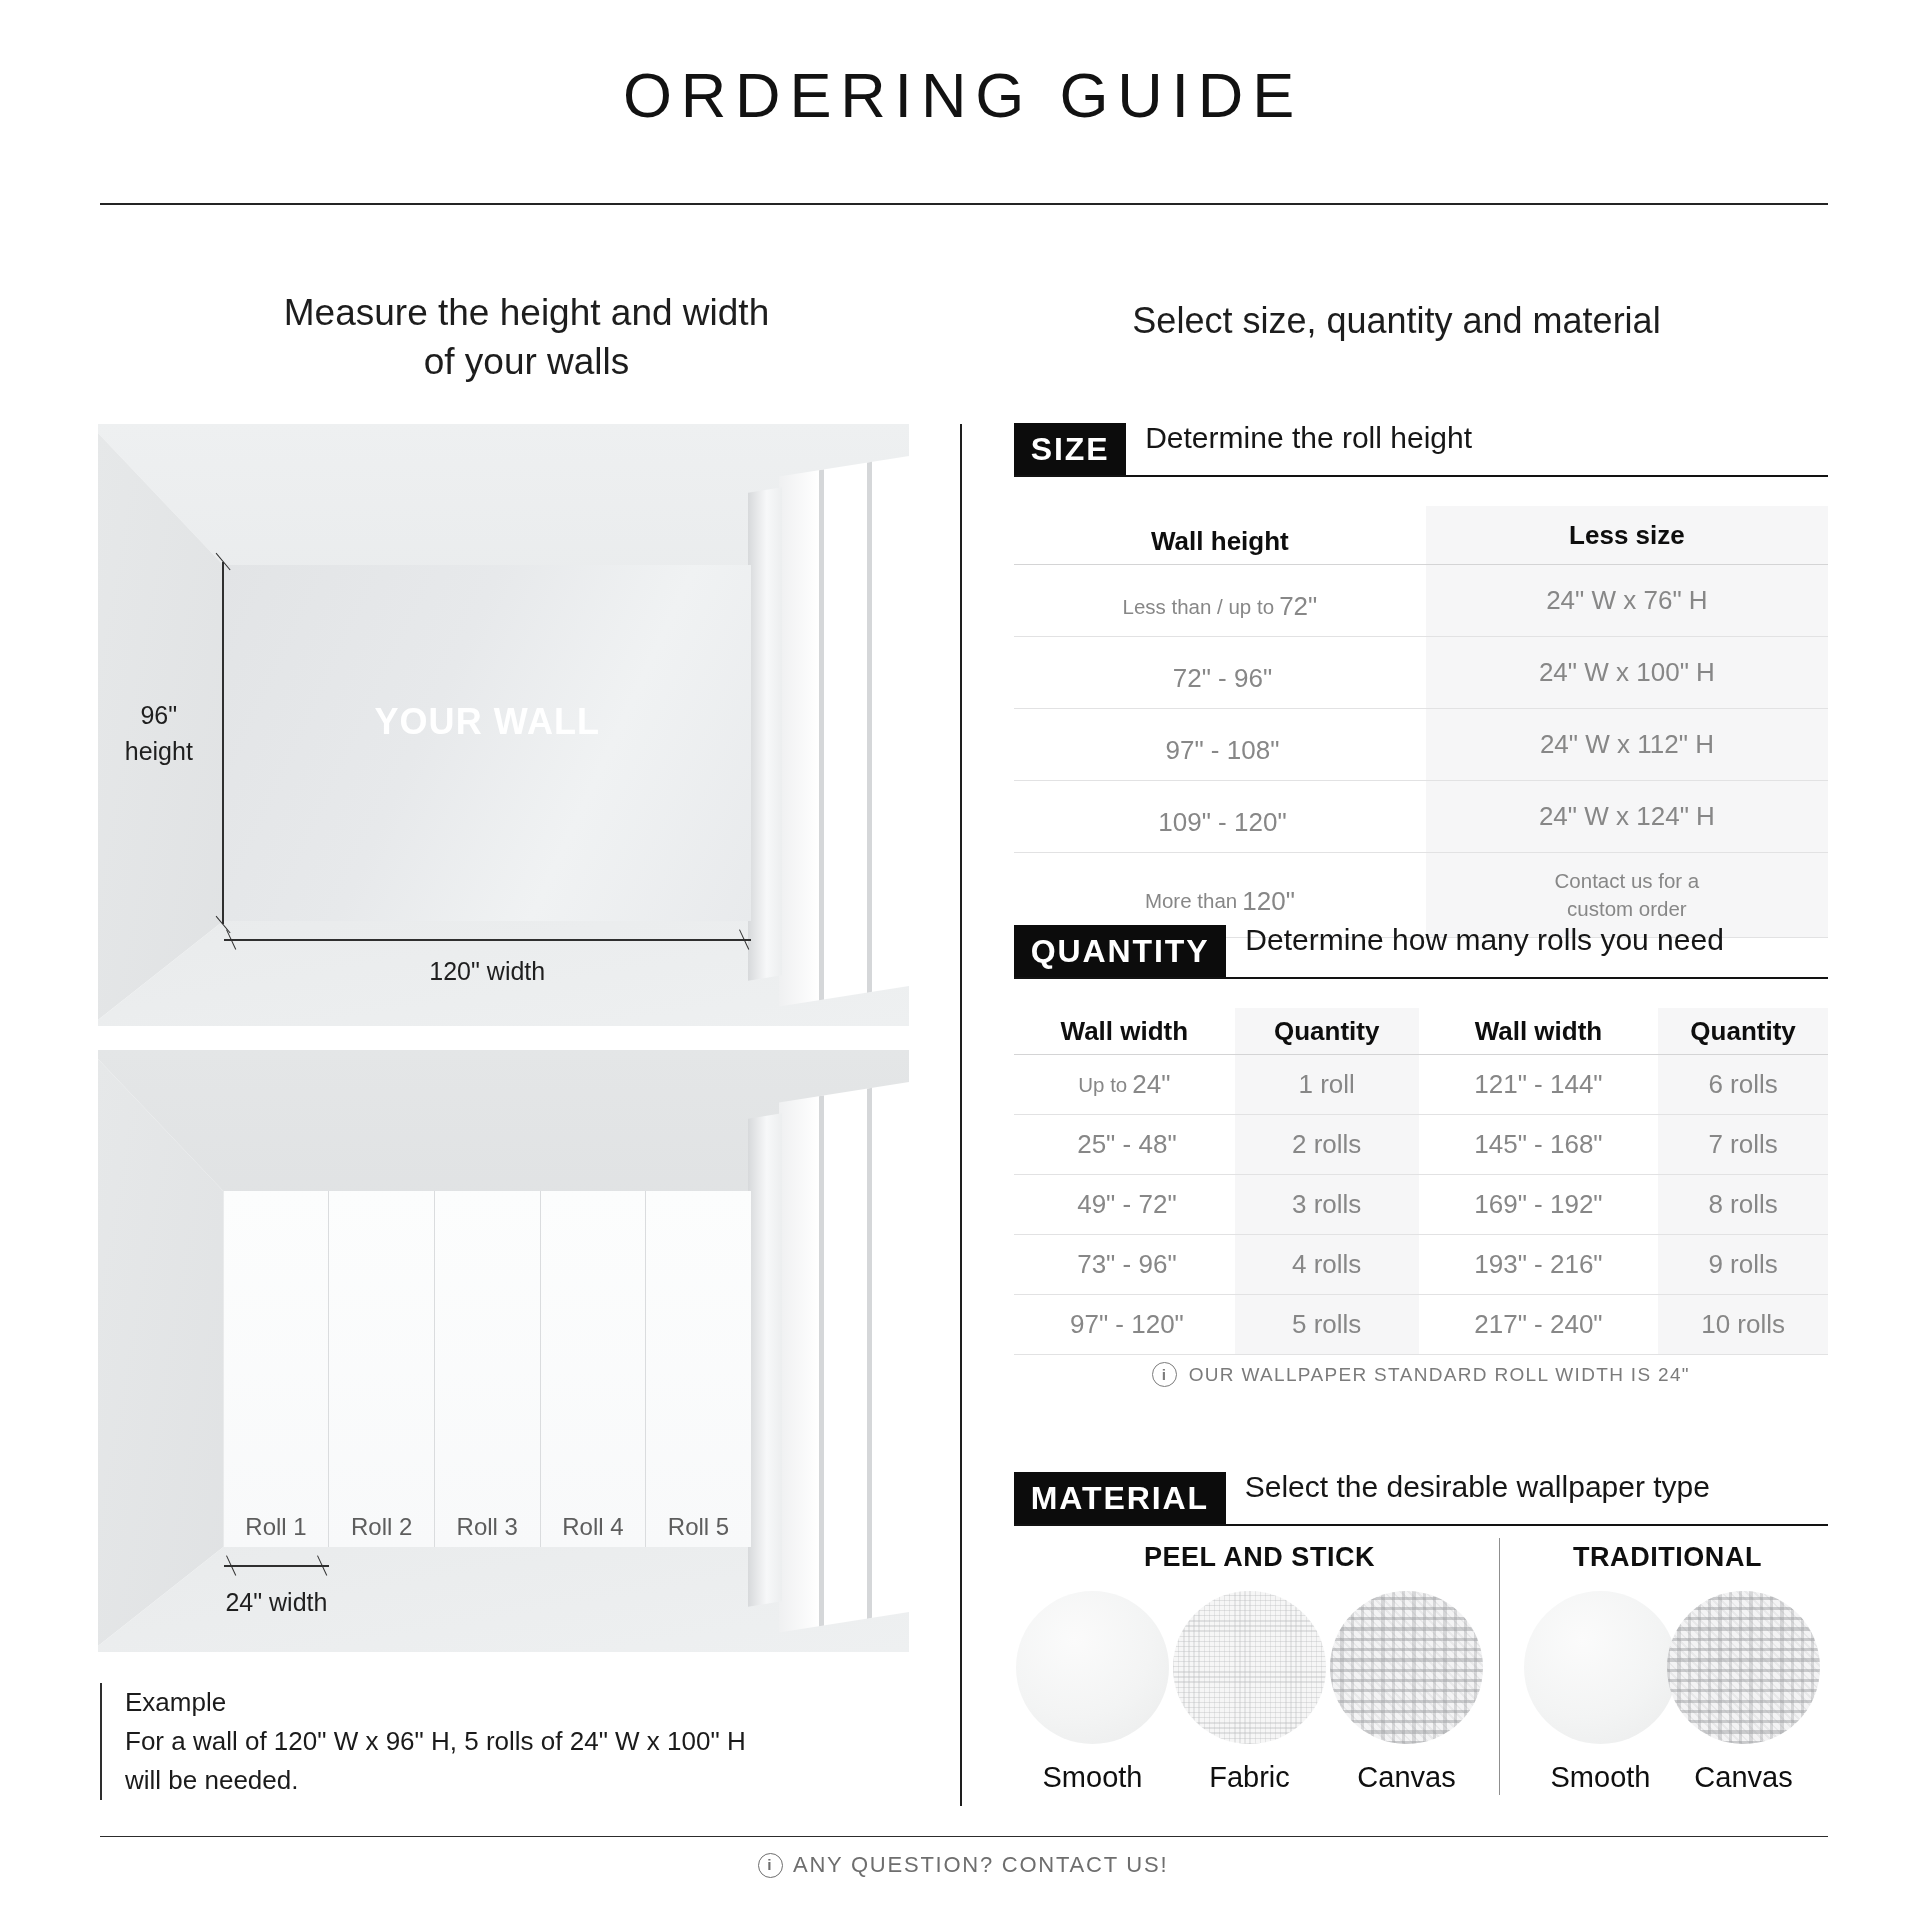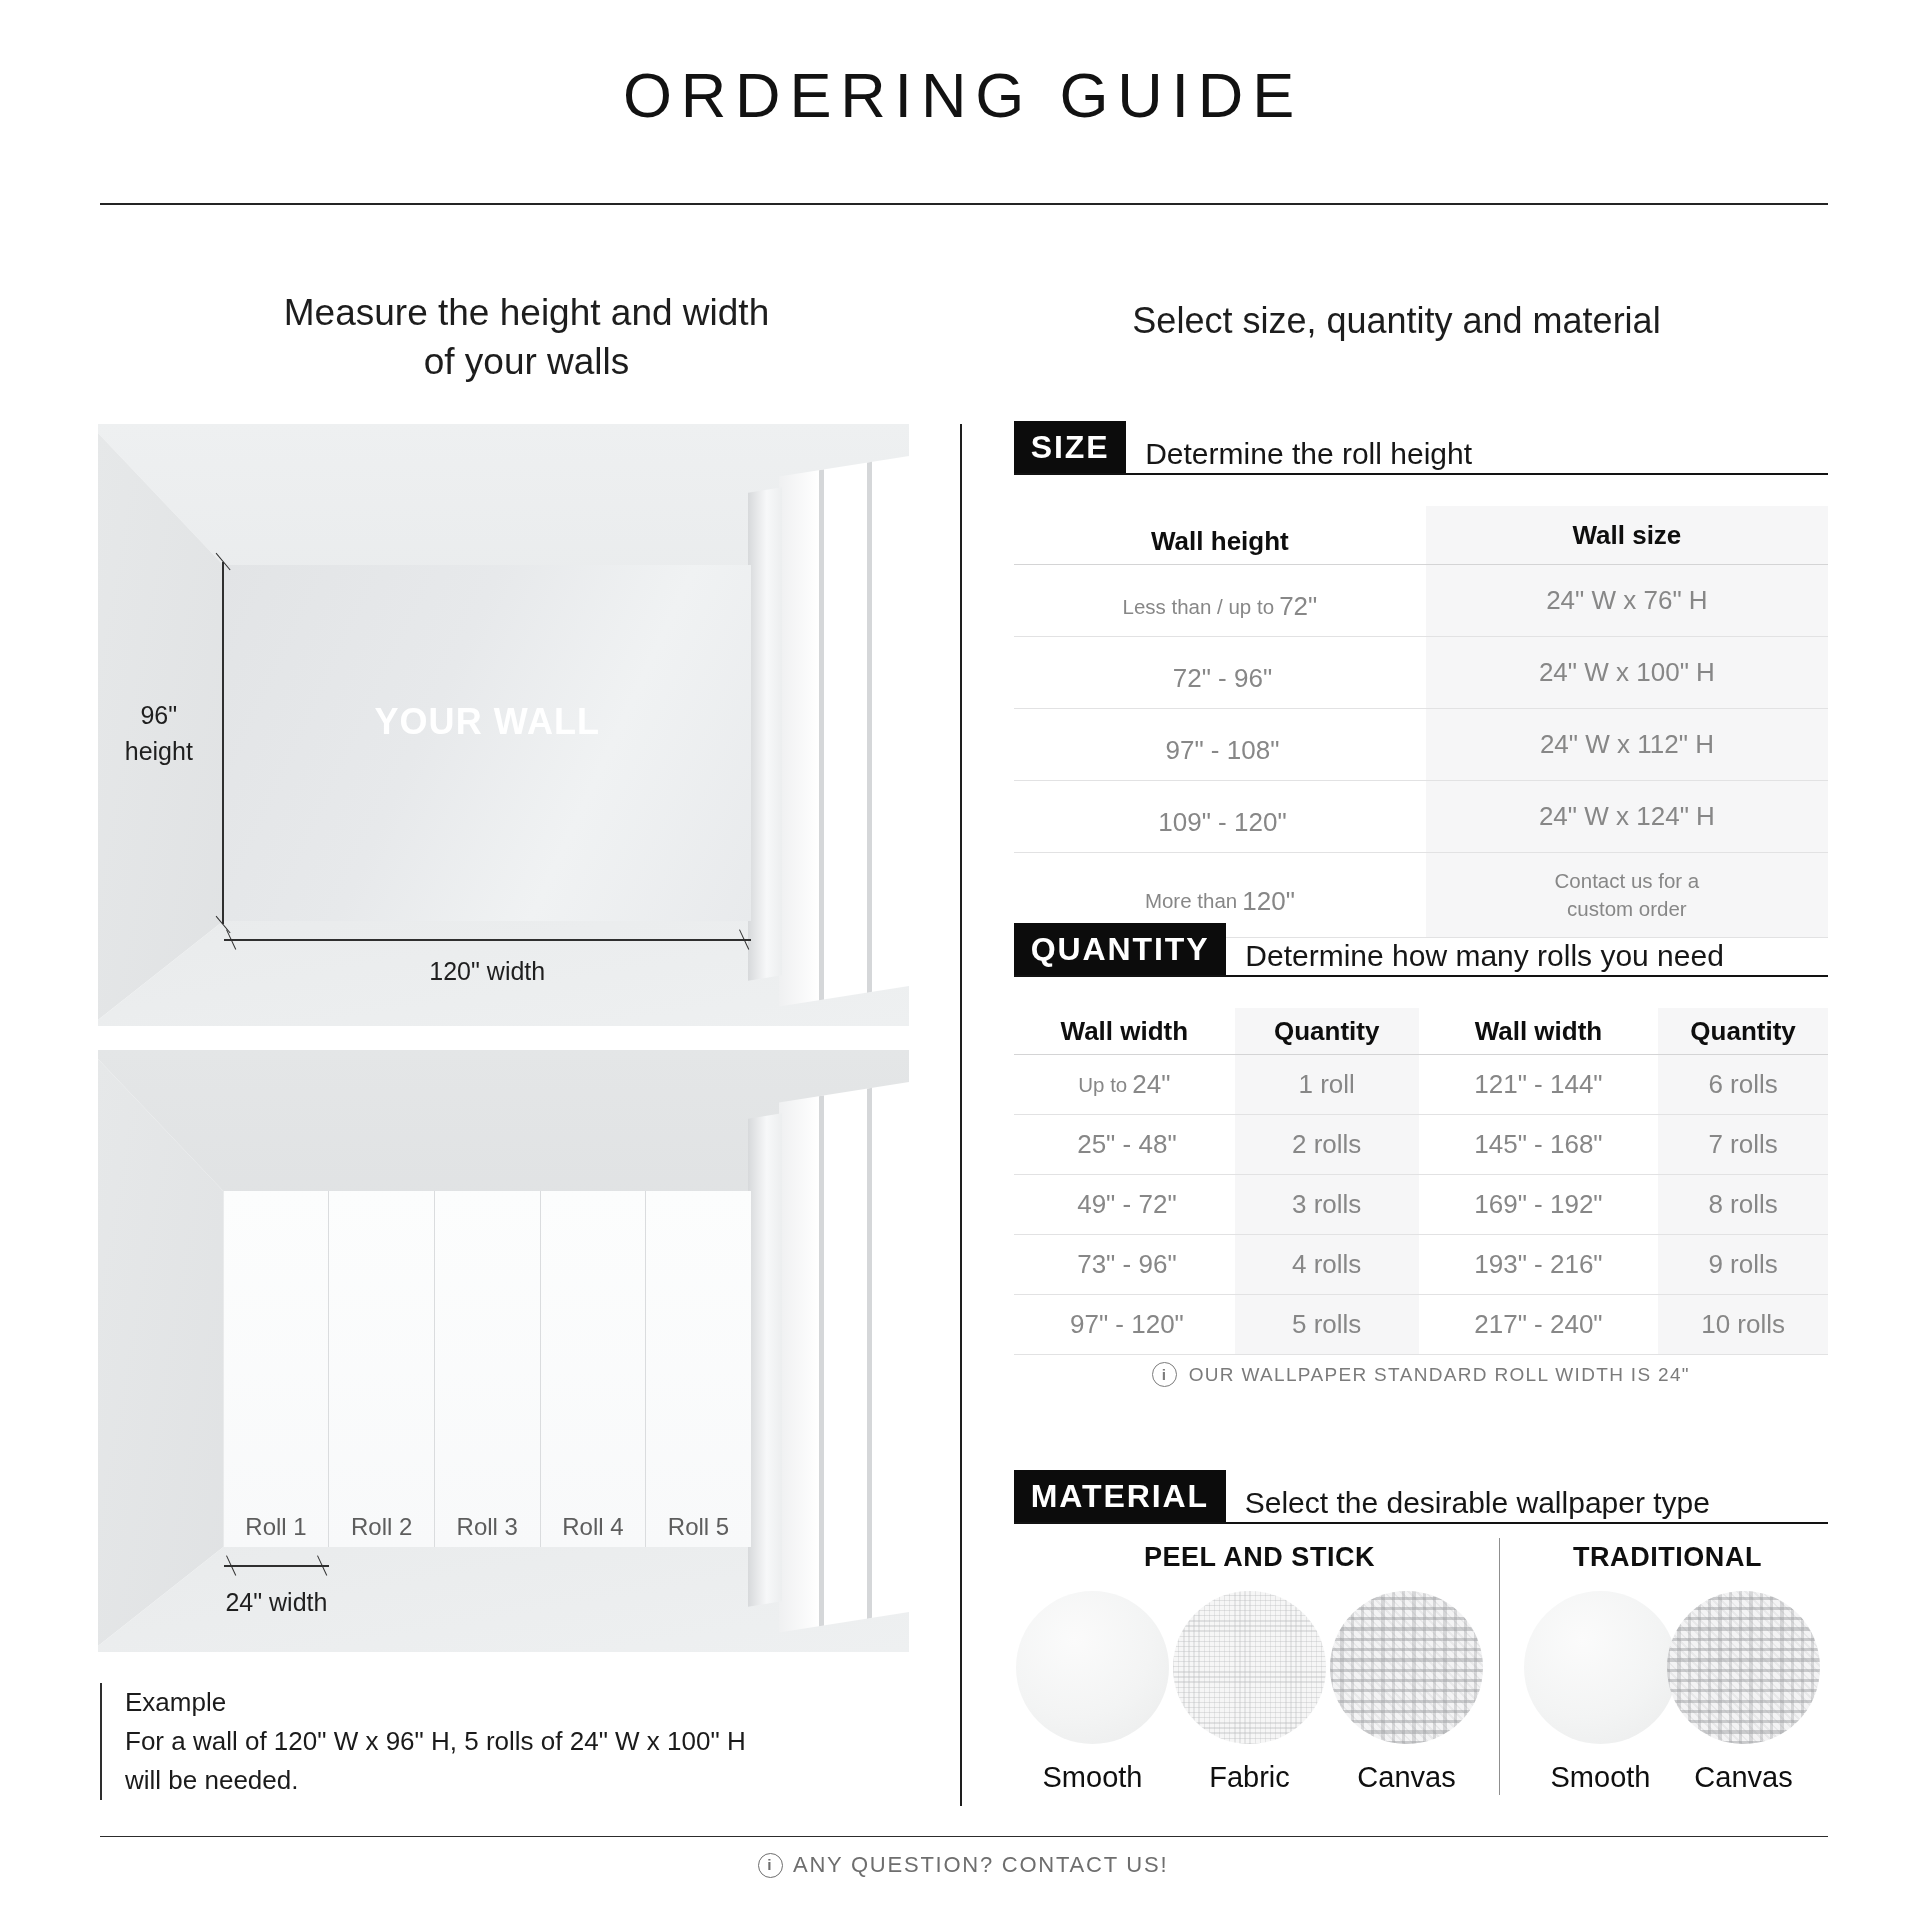--- a/index.html
+++ b/index.html
@@ -65,21 +65,21 @@
                      font-size:24px;color:#5d5d5d;}
 
   
   .example{left:100px;top:1683px;width:738px;border-left:2.6px solid #2e2e2e;padding-left:23px;
            font-size:26px;line-height:1.5;color:#1b1b1b;}
 
   
   .sec-head{left:1014px;width:814px;display:flex;align-items:flex-end;border-bottom:2.6px solid #121212;}
   .badge{background:#0c0c0c;color:#ffffff;font-size:32px;font-weight:600;letter-spacing:0.06em;
          padding:8.3px 16.7px 7px;}
-  .sec-title{font-size:30px;color:#161616;margin-left:19px;padding-bottom:2px;}
+  .sec-title{font-size:30px;color:#161616;margin-left:19px;padding-bottom:20px;}
   .size-head{top:421px;} .qty-head{top:923px;} .mat-head{top:1470px;}
 
   
   .tbl{left:1014px;width:814px;}
   .size-tbl{top:506px;} .qty-tbl{top:1008px;}
   .trow{display:flex;border-bottom:1.3px solid #e2e2e3;}
   .trow.hdr{font-weight:700;color:#0e0e0e;border-bottom:1.3px solid #d4d4d5;}
   .cell{display:flex;align-items:center;justify-content:center;font-size:26px;color:#878787;
         text-align:center;padding:14px 3.9px;}
   .trow.hdr .cell{color:#0e0e0e;padding:7.7px 3.9px;font-size:26px;}
@@ -196,21 +196,21 @@
 
   <div class="abs right-heading">Select size, quantity and material</div>
 
   <div class="abs sec-head size-head">
     <span class="badge">SIZE</span>
     <span class="sec-title">Determine the roll height</span>
   </div>
   <div class="abs tbl size-tbl">
     <div class="trow hdr">
       <div class="cell size-c1">Wall height</div>
-      <div class="cell size-c2 gray">Wall size</div>
+      <div class="cell size-c2 gray">Less size</div>
     </div>
     <div class="trow">
       <div class="cell size-c1">
           <span class="cpre">Less than / up to </span>
           <span>72"</span>
         </div>
       <div class="cell size-c2 gray">24" W x 76" H</div>
     </div>
     <div class="trow">
       <div class="cell size-c1">

